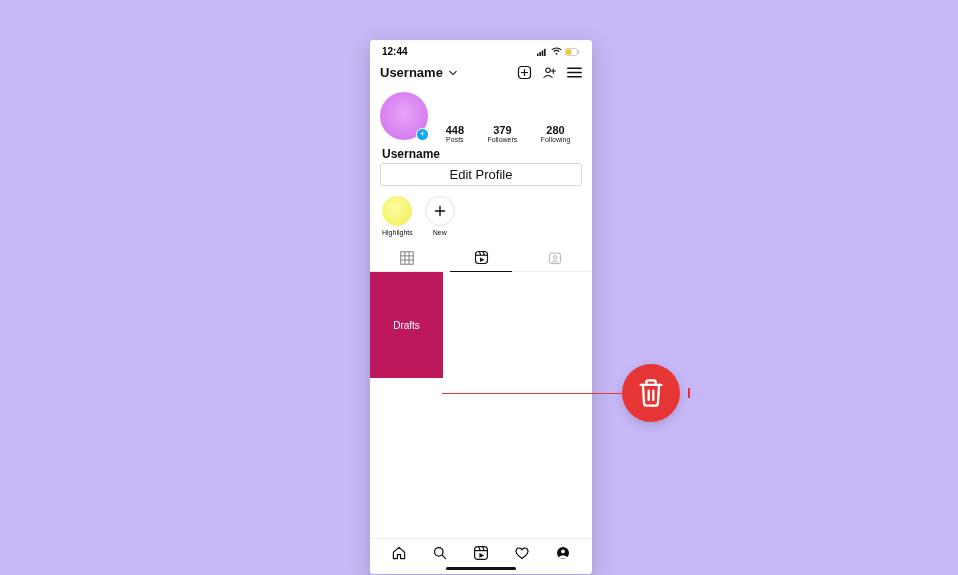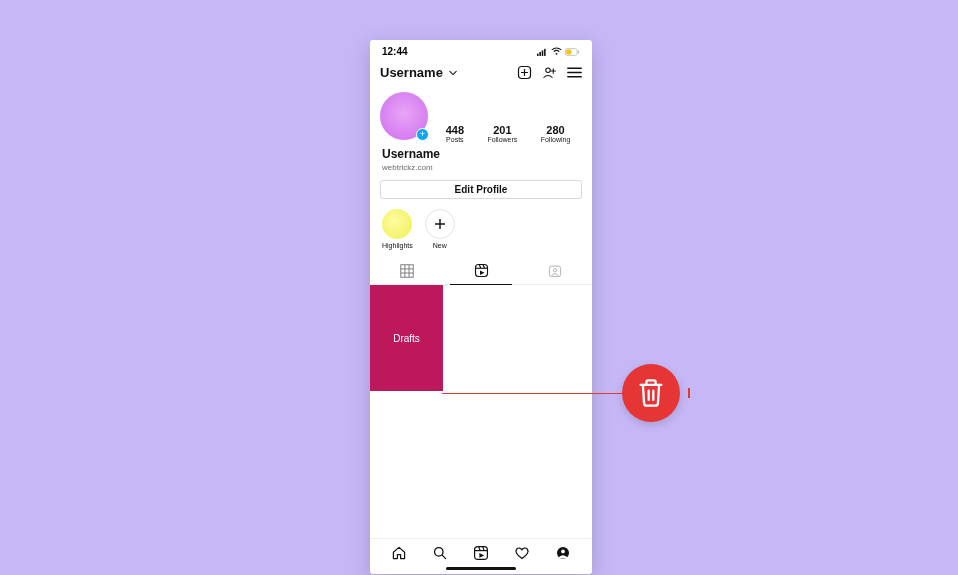--- a/index.html
+++ b/index.html
@@ -69,22 +69,22 @@
   .stat-label { font-size: 7px; color: #222; }
 
   .display-name { font-weight: 800; font-size: 12px; padding: 4px 12px 0 12px; color:#111; }
   .website { font-size: 8px; color: #6b6b6b; padding: 2px 12px 6px 12px; }
 
   .edit-btn {
     margin: 2px 10px 6px 10px;
     border: 1px solid #d8d8d8;
     border-radius: 3px;
     text-align: center;
-    font-size: 10px;
-    font-weight: 700;
+    font-size: 13px;
+    font-weight: 400;
     padding: 3px 0;
     color:#111;
   }
 
   .highlights {
     display: flex;
     gap: 12px;
     padding: 4px 12px 2px 12px;
   }
   .hl { display: flex; flex-direction: column; align-items: center; gap: 3px; }
@@ -216,32 +216,31 @@
     <div class="avatar-wrap">
       <div class="avatar"></div>
       <div class="avatar-add">+</div>
     </div>
     <div class="stats">
       <div>
         <div class="stat-num">448</div>
         <div class="stat-label">Posts</div>
       </div>
       <div>
-        <div class="stat-num">201</div>
+        <div class="stat-num">379</div>
         <div class="stat-label">Followers</div>
       </div>
       <div>
         <div class="stat-num">280</div>
         <div class="stat-label">Following</div>
       </div>
     </div>
   </div>
 
   <div class="display-name">Username</div>
-  <div class="website">webtrickz.com</div>
 
   <div class="edit-btn">Edit Profile</div>
 
   <div class="highlights">
     <div class="hl">
       <div class="hl-circle hl-yellow"></div>
       <div class="hl-label">Highlights</div>
     </div>
     <div class="hl">
       <div class="hl-circle">

